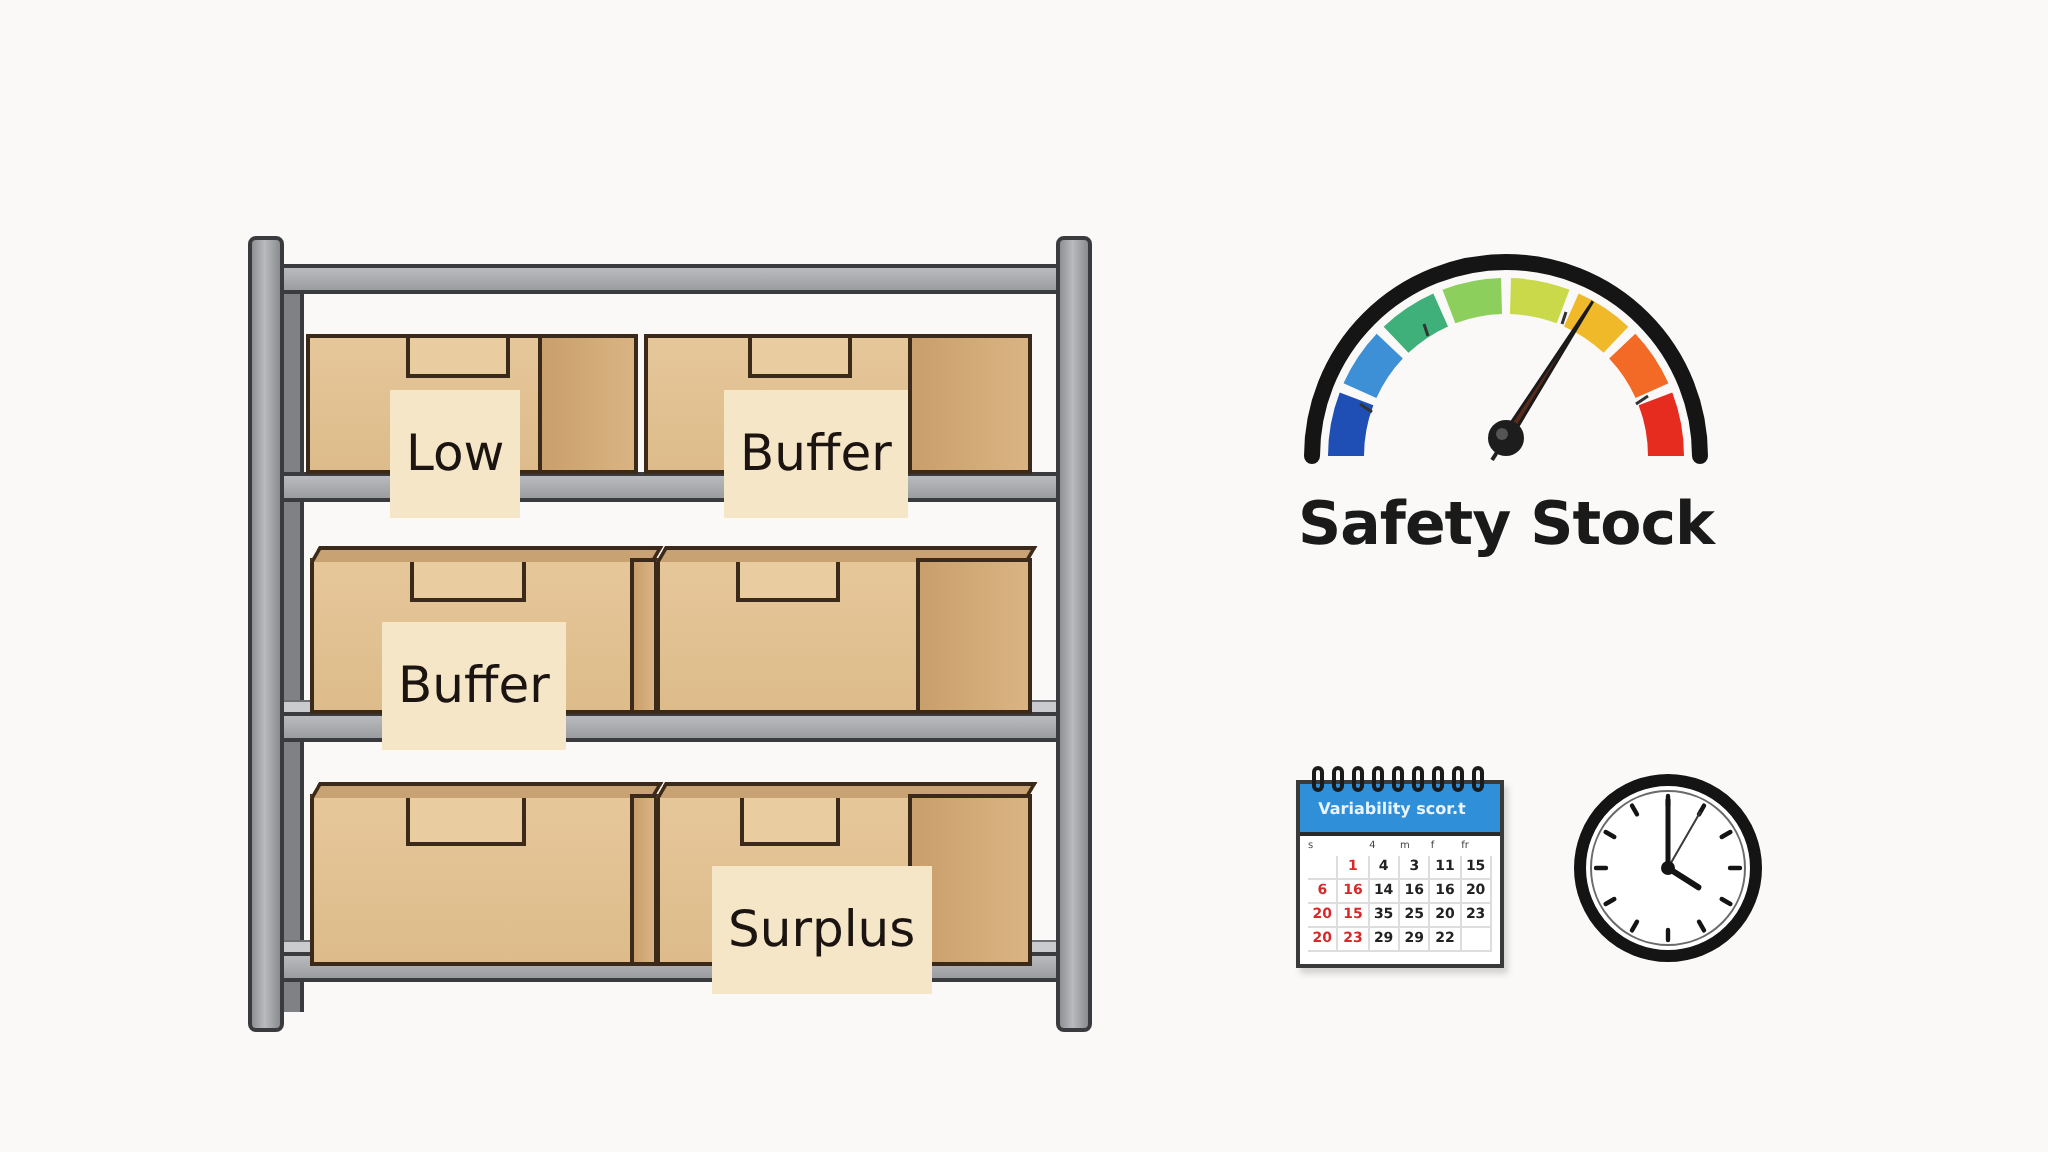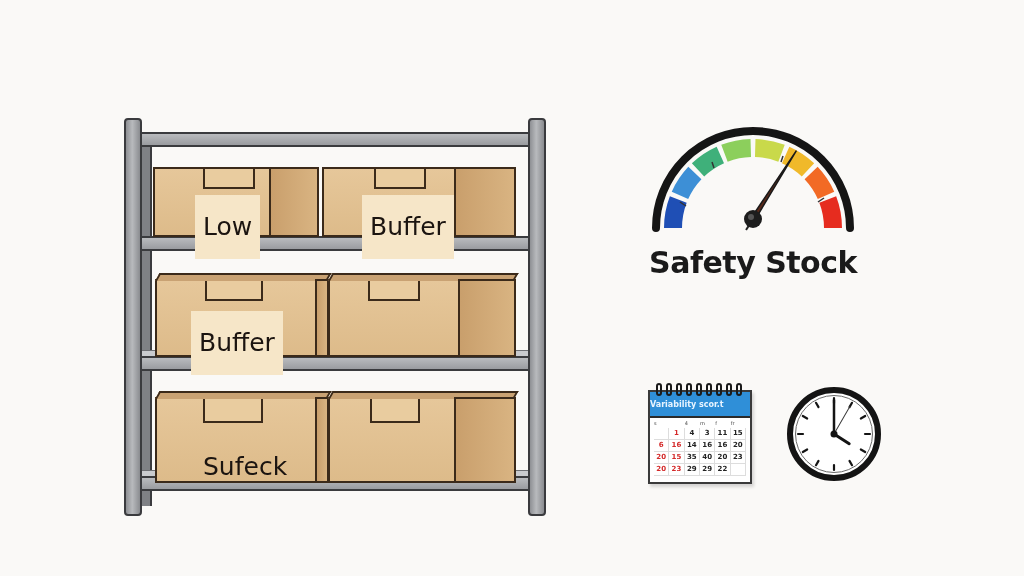--- a/index.html
+++ b/index.html
@@ -62,21 +62,21 @@
   }
 
   
   .calendar {
     position: absolute; left: 648px; top: 390px; width: 104px; height: 94px;
     background: #fff; border: 2px solid #3a3a3a; box-sizing: border-box;
     box-shadow: 2px 3px 3px rgba(0,0,0,.15);
   }
   .cal-head {
     height: 24px; background: #2f8fd8; color: #e8f4ff;
-    font-size: 8px; font-weight: bold; text-align: left; padding-right: 8px; line-height: 26px;
+    font-size: 8px; font-weight: bold; text-align: center; padding-right: 8px; line-height: 26px;
     border-bottom: 2px solid #2a2a2a;
   }
   .cal-rings { position: absolute; left: 6px; top: -9px; display: flex; gap: 4px; }
   .ring { width: 6px; height: 13px; border: 2px solid #1a1a1a; border-radius: 4px; box-sizing: border-box; background: transparent; }
   .cal-dow { display: grid; grid-template-columns: repeat(6,1fr); font-size: 5px; color: #444; padding: 2px 4px 0 4px; height: 8px; }
   .cal-grid { display: grid; grid-template-columns: repeat(6,1fr); padding: 0 4px; }
   .cal-cell { font-size: 7px; font-weight: bold; height: 11px; line-height: 11px; text-align: center; color: #222; border-right: 1px solid #ddd; border-bottom: 1px solid #ddd; }
   .cal-cell.red { color: #d42a2a; }
 </style>
 </head>
@@ -121,26 +121,26 @@
   <div class="box-top"></div>
   <div class="box-side" style="left:128px;width:58px;"></div>
   <div class="tab" style="left:38px;top:0;width:52px;"></div>
   <div class="label bare" style="left:40px;top:30px;"></div>
 </div>
 
 <div class="box" style="left:155px;top:397px;width:172px;height:86px;">
   <div class="box-top"></div>
   <div class="box-side" style="left:158px;width:14px;"></div>
   <div class="tab" style="left:46px;top:0;width:60px;height:24px;"></div>
-  <div class="label bare" style="left:38px;top:36px;">Sufeck</div>
 </div>
 <div class="box" style="left:328px;top:397px;width:186px;height:86px;">
   <div class="box-top"></div>
   <div class="box-side" style="left:124px;width:62px;"></div>
   <div class="tab" style="left:40px;top:0;width:50px;height:24px;"></div>
+  <div class="label" style="left:26px;top:34px;">Surplus</div>
 </div>
 
 <svg class="abs" style="left:648px;top:120px;" width="210" height="120" viewBox="0 0 210 120">
 
   <path d="M 8 108 A 97 97 0 0 1 202 108" fill="none" stroke="#151515" stroke-width="8" stroke-linecap="round"></path>
 
   <g id="gauge-segments" fill="none" stroke-width="18">
       <path d="M 25 107.99999999999999 A 80 80 0 0 1 30.263642054317643 79.46096005442999" stroke="#1f4fb5"></path>
       <path d="M 31.973265821356577 75.3335631694892 A 80 80 0 0 1 46.87402632232193 53.03299913564615" stroke="#3d8fd6"></path>
       <path d="M 50.03299913564617 49.874026322321924 A 80 80 0 0 1 72.33356316948921 34.97326582135658" stroke="#3fb07a"></path>
@@ -197,21 +197,21 @@
       <span class="cal-cell">15</span>
       <span class="cal-cell red">6</span>
       <span class="cal-cell red">16</span>
       <span class="cal-cell">14</span>
       <span class="cal-cell">16</span>
       <span class="cal-cell">16</span>
       <span class="cal-cell">20</span>
       <span class="cal-cell red">20</span>
       <span class="cal-cell red">15</span>
       <span class="cal-cell">35</span>
-      <span class="cal-cell">40</span>
+      <span class="cal-cell">25</span>
       <span class="cal-cell">20</span>
       <span class="cal-cell">23</span>
       <span class="cal-cell red">20</span>
       <span class="cal-cell red">23</span>
       <span class="cal-cell">29</span>
       <span class="cal-cell">29</span>
       <span class="cal-cell">22</span>
       <span class="cal-cell"></span>
     </div>
 </div>

